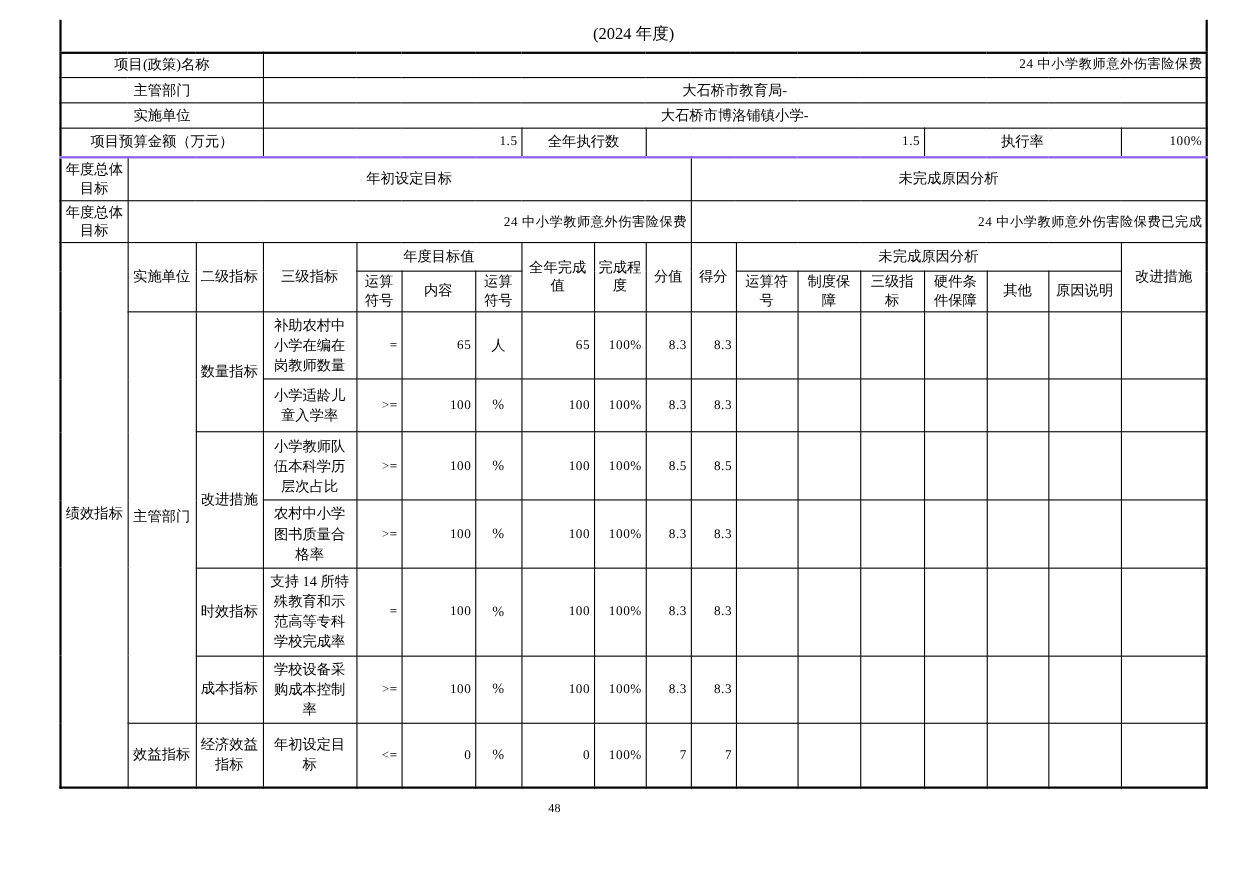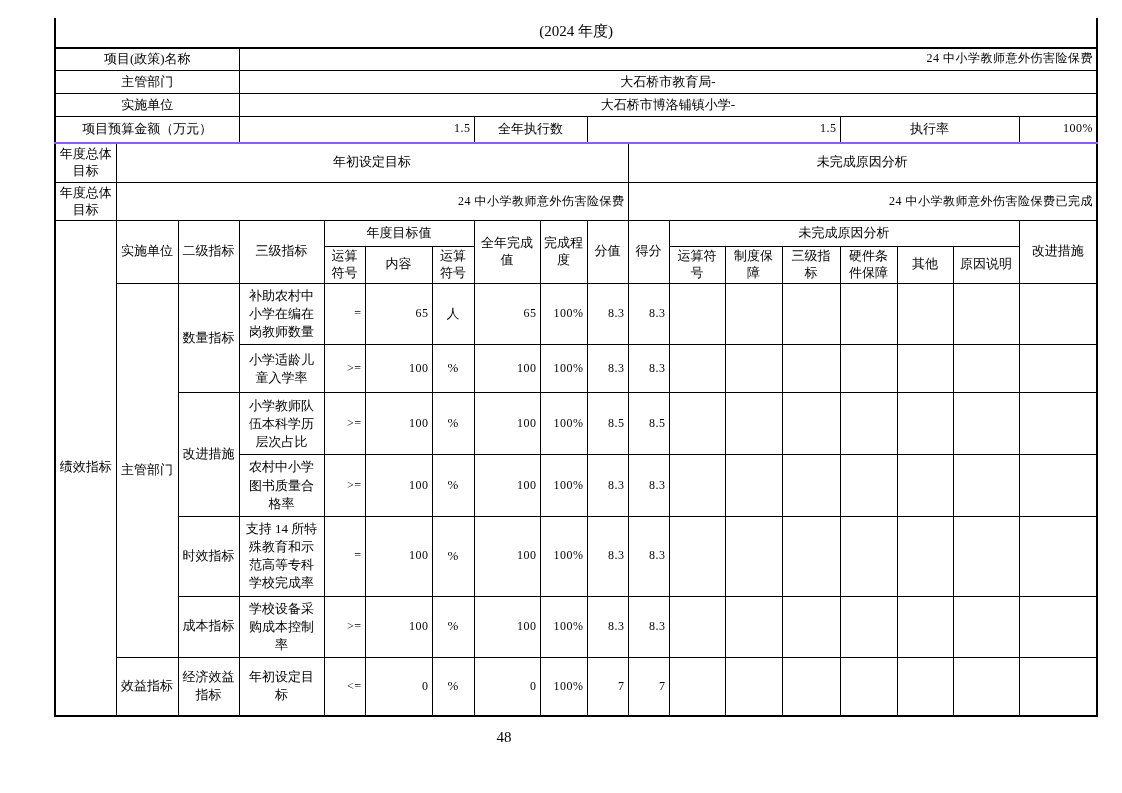--- a/index.html
+++ b/index.html
@@ -23,21 +23,21 @@
     border:none; border-bottom:2px solid #000;
     font-size:15px; padding:4px 0 5px 0;
   }
   .b  { font-weight:normal; }
   .tl { text-align:left; }
   .num { font-size:12px; letter-spacing:.5px;text-align:right; }
   tr.budget-row td { border-bottom:2px solid #8b5cf6; }
   .lvl3 { text-align:center; padding:3px 4px; line-height:1.4; }
   .page-num {
     position:absolute; top:729px; left:0; width:1008px;
-    text-align:center; font-size:15px;
+    text-align:center; font-size:11px;
   }
 </style>
 </head>
 <body>
 
 <table class="report">
   <colgroup>
     <col style="width:61px">
       <col style="width:62px">
       <col style="width:61px">

